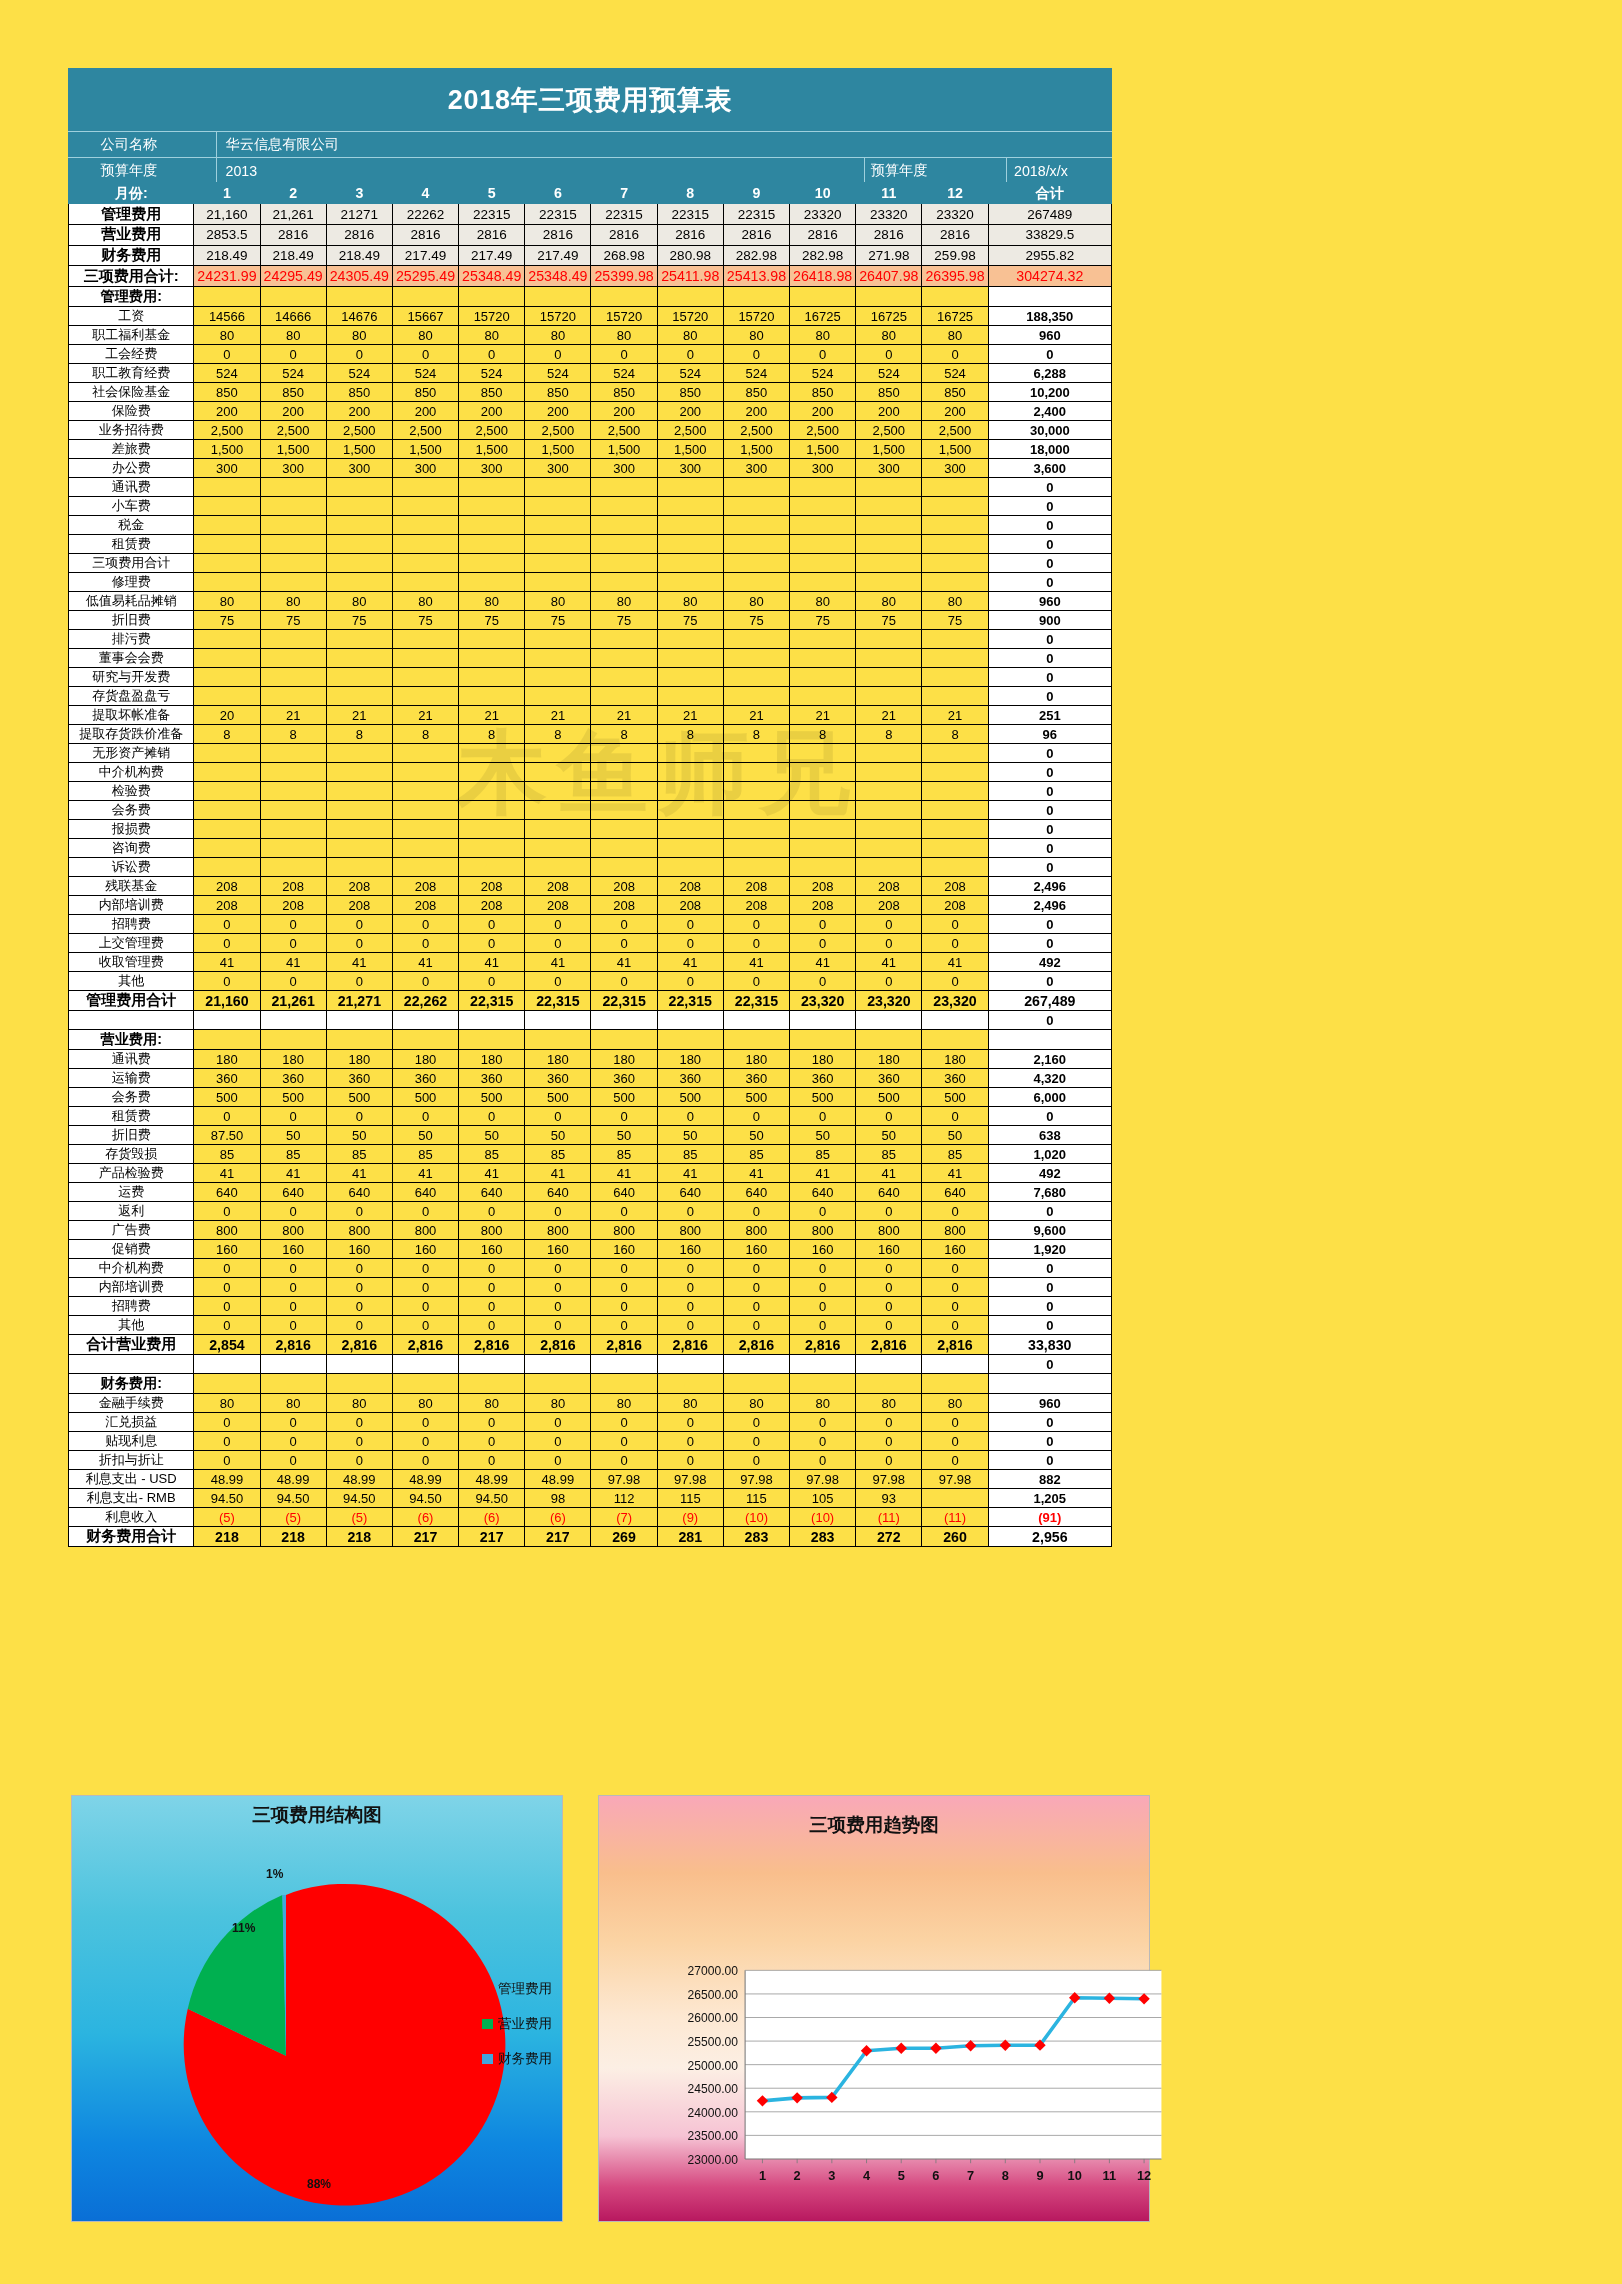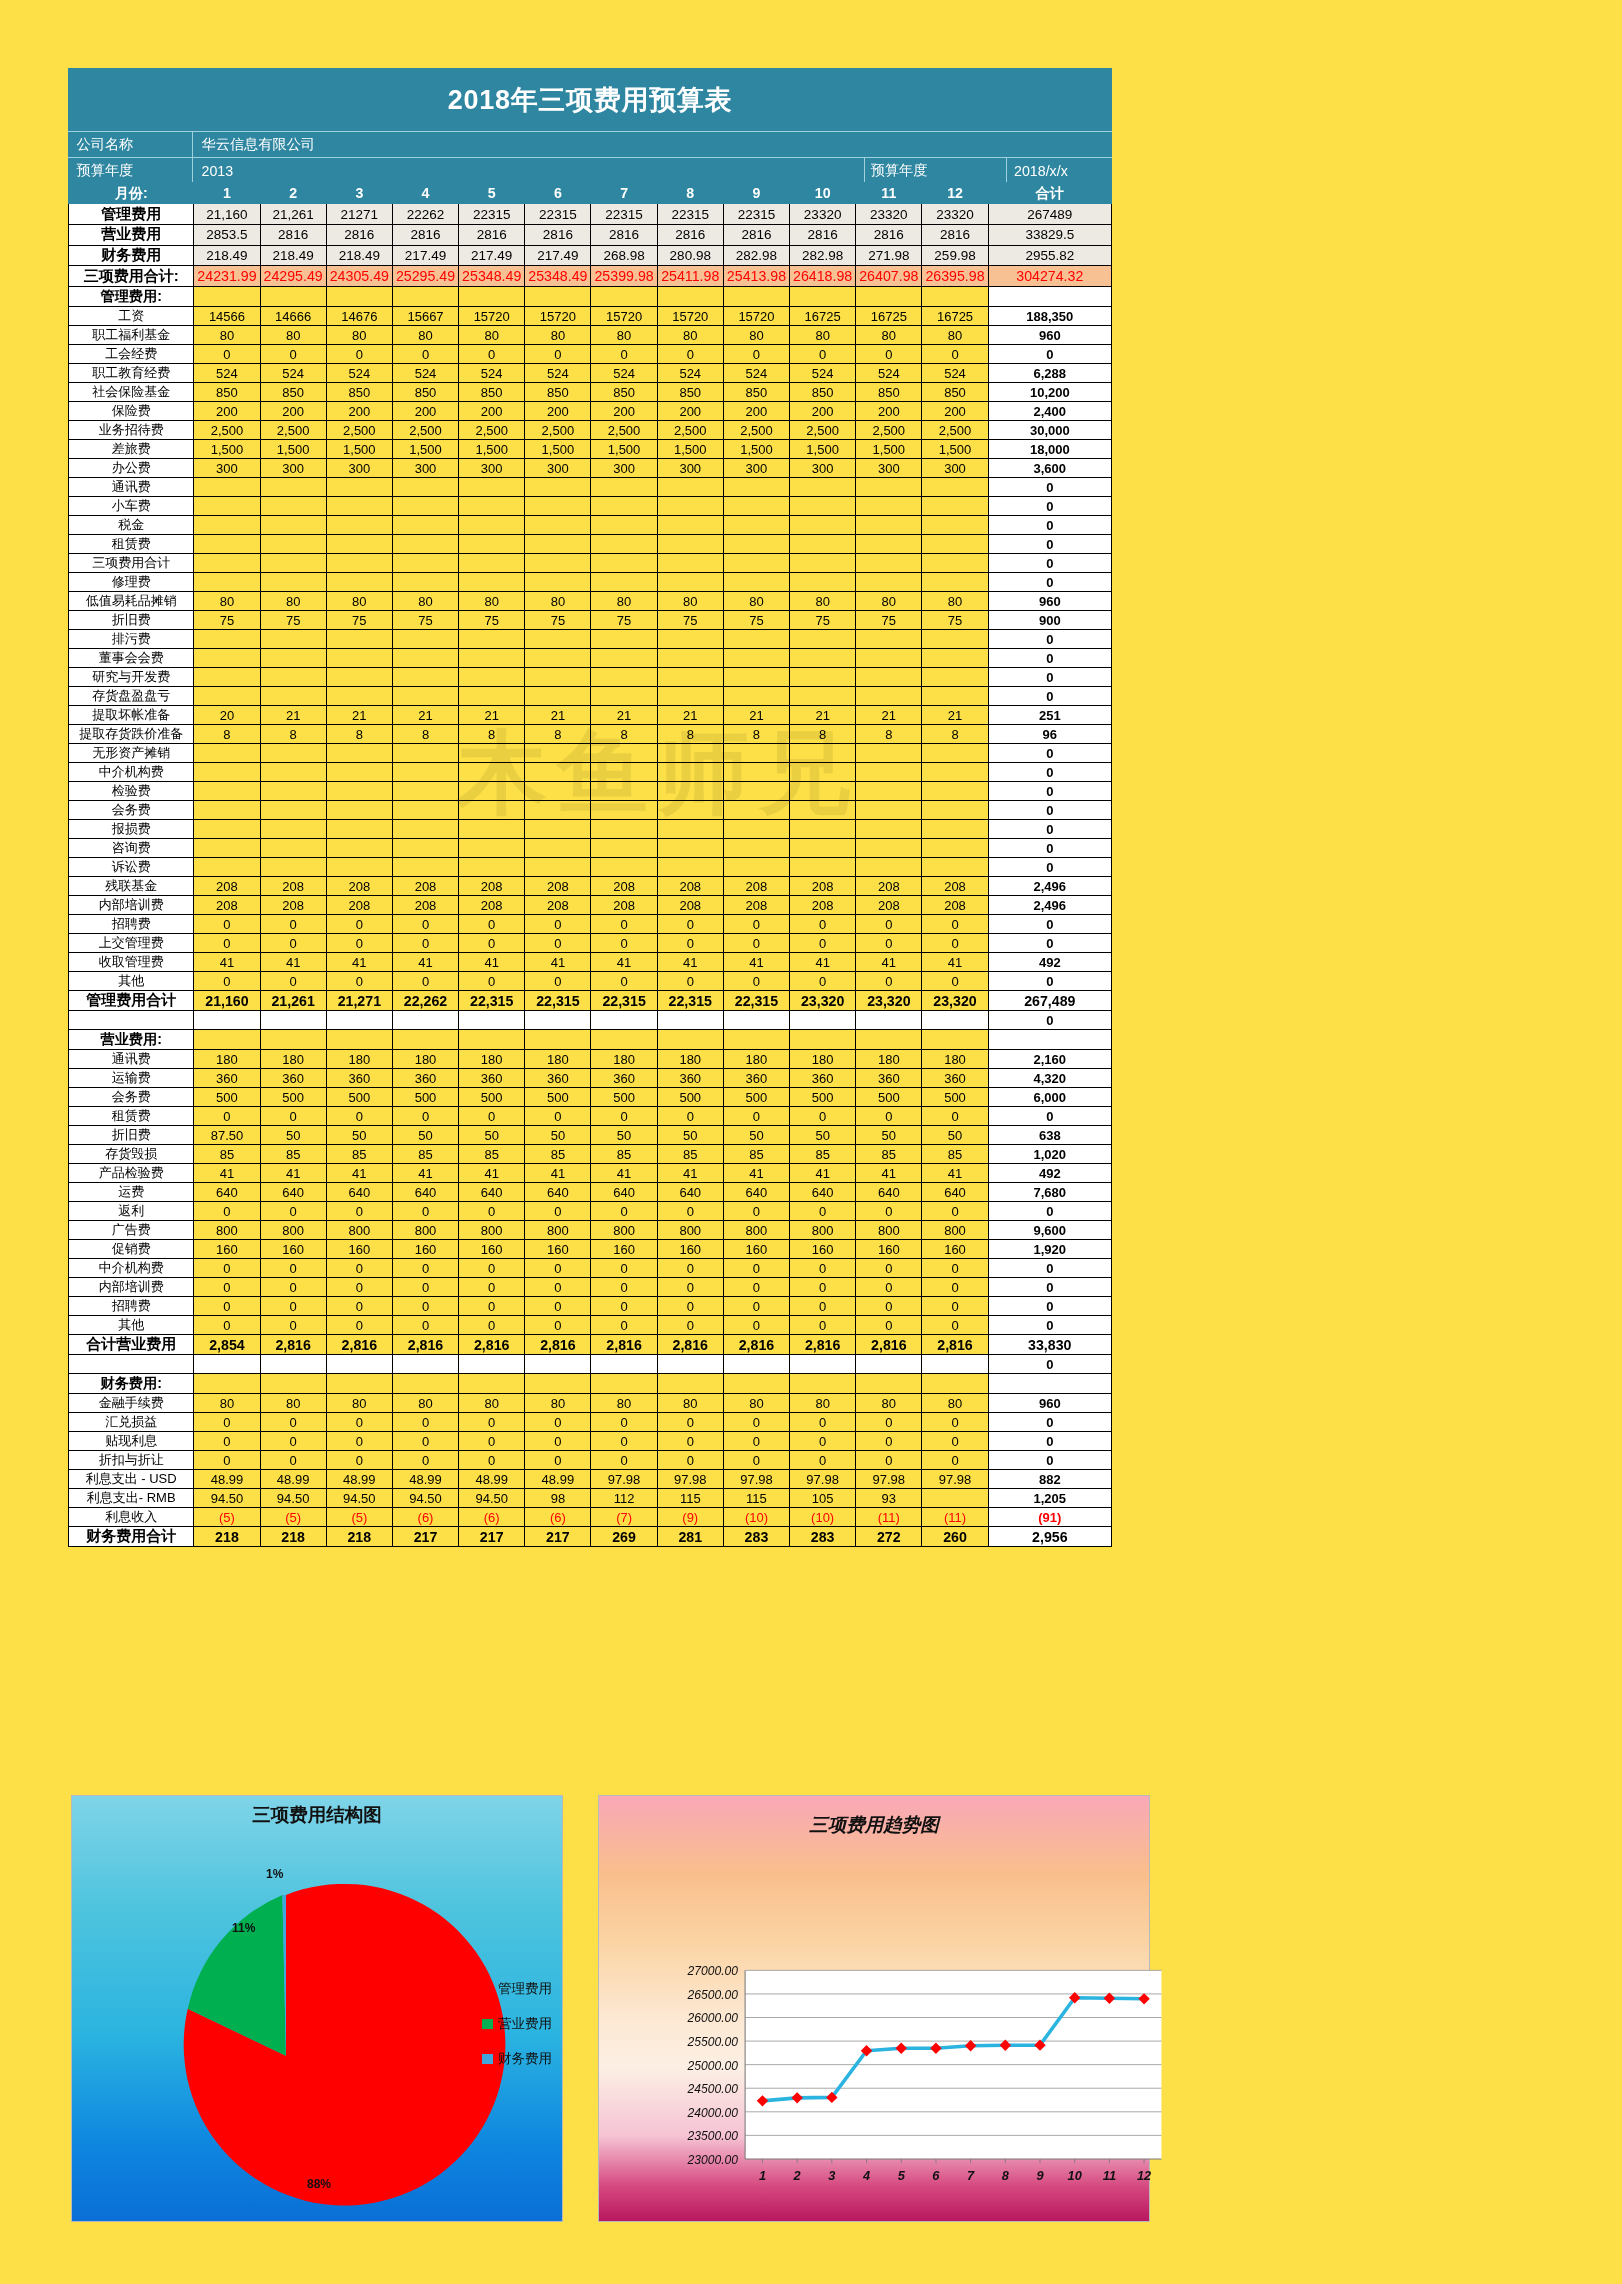--- a/index.html
+++ b/index.html
@@ -20,20 +20,21 @@
     color:#ffffff;font-size:27px;font-weight:bold;letter-spacing:0.7px;
   }
 
   
   .inforow{
     position:absolute;left:68px;width:1044px;height:26px;
     background:#2E86A0;color:#ffffff;font-size:14.2px;
     display:flex;align-items:center;
     box-sizing:border-box;
     border-top:0.7px solid #9fd0dd;
+    padding-left:24px;
   }
   .inforow .lbl{width:125px;padding-left:8.5px;box-sizing:border-box;border-right:0.7px solid #9fd0dd;height:100%;display:flex;align-items:center;}
   .inforow .val{flex:1;padding-left:8.5px;box-sizing:border-box;height:100%;display:flex;align-items:center;}
   .inforow .lbl2{width:142px;padding-left:5.7px;box-sizing:border-box;border-left:0.7px solid #9fd0dd;height:100%;display:flex;align-items:center;}
   .inforow .val2{width:106px;padding-left:7.1px;box-sizing:border-box;border-left:0.7px solid #9fd0dd;height:100%;display:flex;align-items:center;}
 
   
   table.grid{
     position:absolute;left:68px;width:1044px;
     border-collapse:collapse;table-layout:fixed;
@@ -90,21 +91,20 @@
   .chartbox{position:absolute;box-sizing:border-box;}
   #pieChart{
     left:71px;top:1795px;width:492px;height:427px;
     background:linear-gradient(180deg,#7FD4E8 0%,#4CC3DE 28%,#2BB4E0 56%,#0E86E0 82%,#0A6FD6 100%);
     border:0.7px solid #b9b9b9;
   }
   #lineChart{
     left:598px;top:1795px;width:552px;height:427px;
     background:linear-gradient(180deg,#F9A8B8 0%,#F9BE8C 18%,#FBD3A3 34%,#FDE8D2 52%,#FCEFE4 64%,#F6C3D4 80%,#D5477F 92%,#B8185F 100%);
     border:0.7px solid #b9b9b9;
-    font-style:italic;
   }
   .chart-title{
     position:absolute;left:0;right:0;text-align:center;font-size:18.5px;font-weight:bold;color:#111;
   }
   #pieChart .chart-title{top:6px;}
   #lineChart .chart-title{top:15.7px;}
 
   .pie-legend{position:absolute;right:10px;top:184px;display:flex;flex-direction:column;gap:17px;}
   .pie-legend .li{display:flex;align-items:center;gap:5px;font-size:13.5px;color:#111;}
   .pie-legend .sw{width:10.7px;height:10.7px;display:inline-block;}

